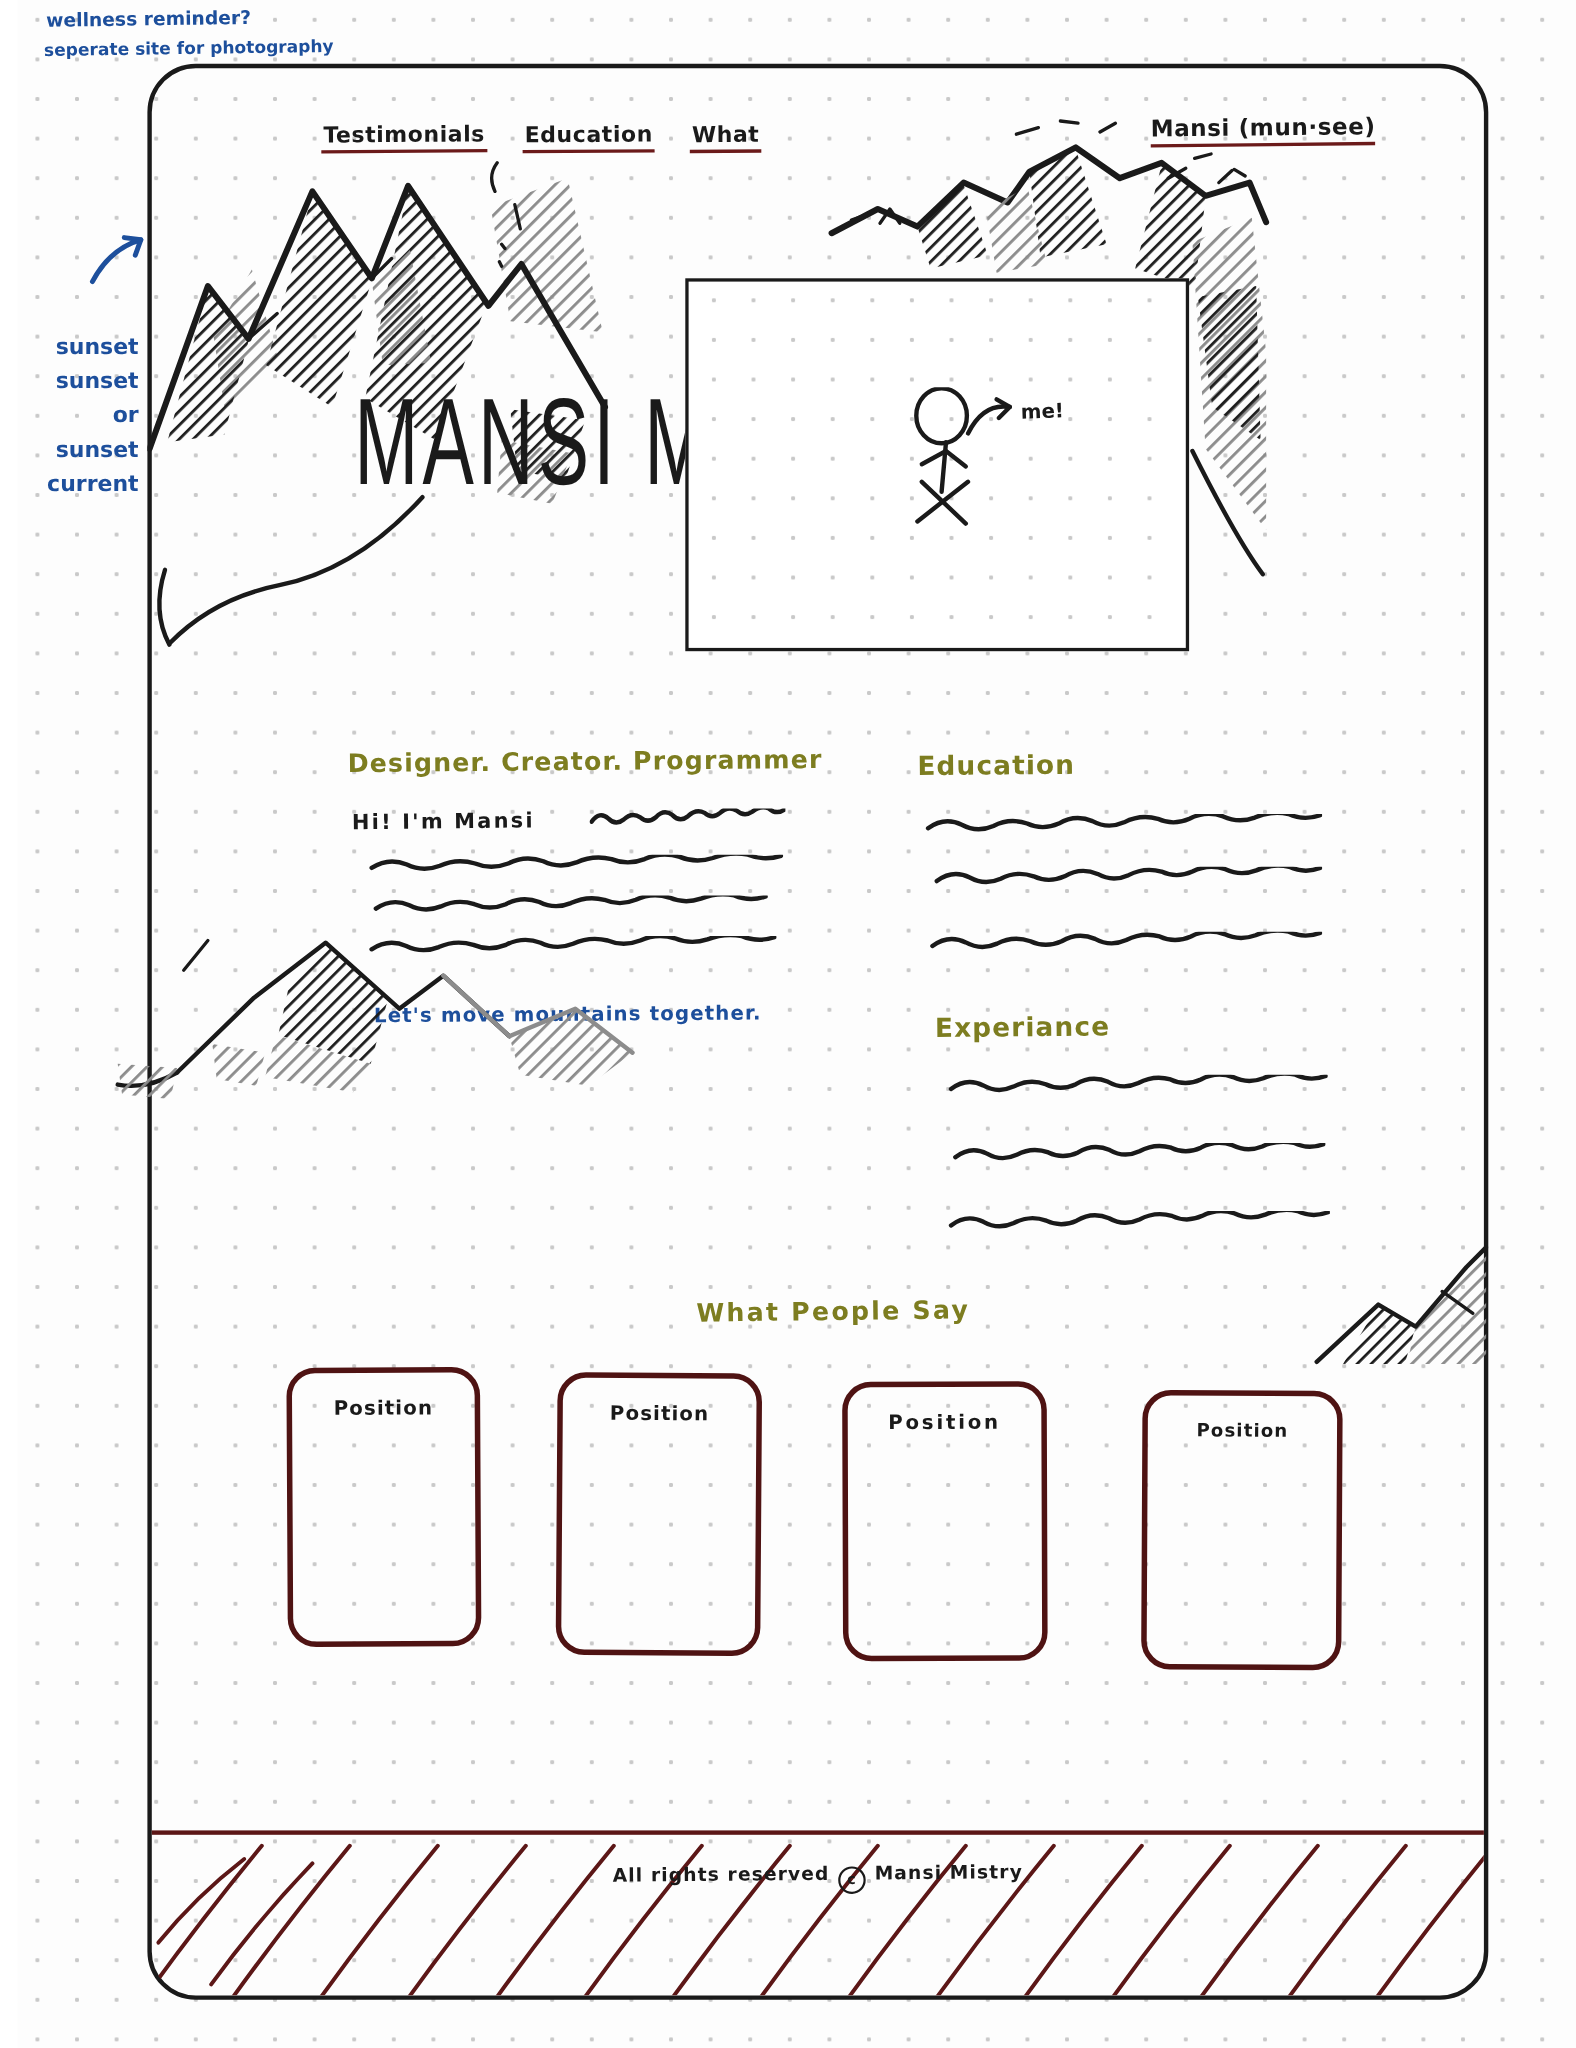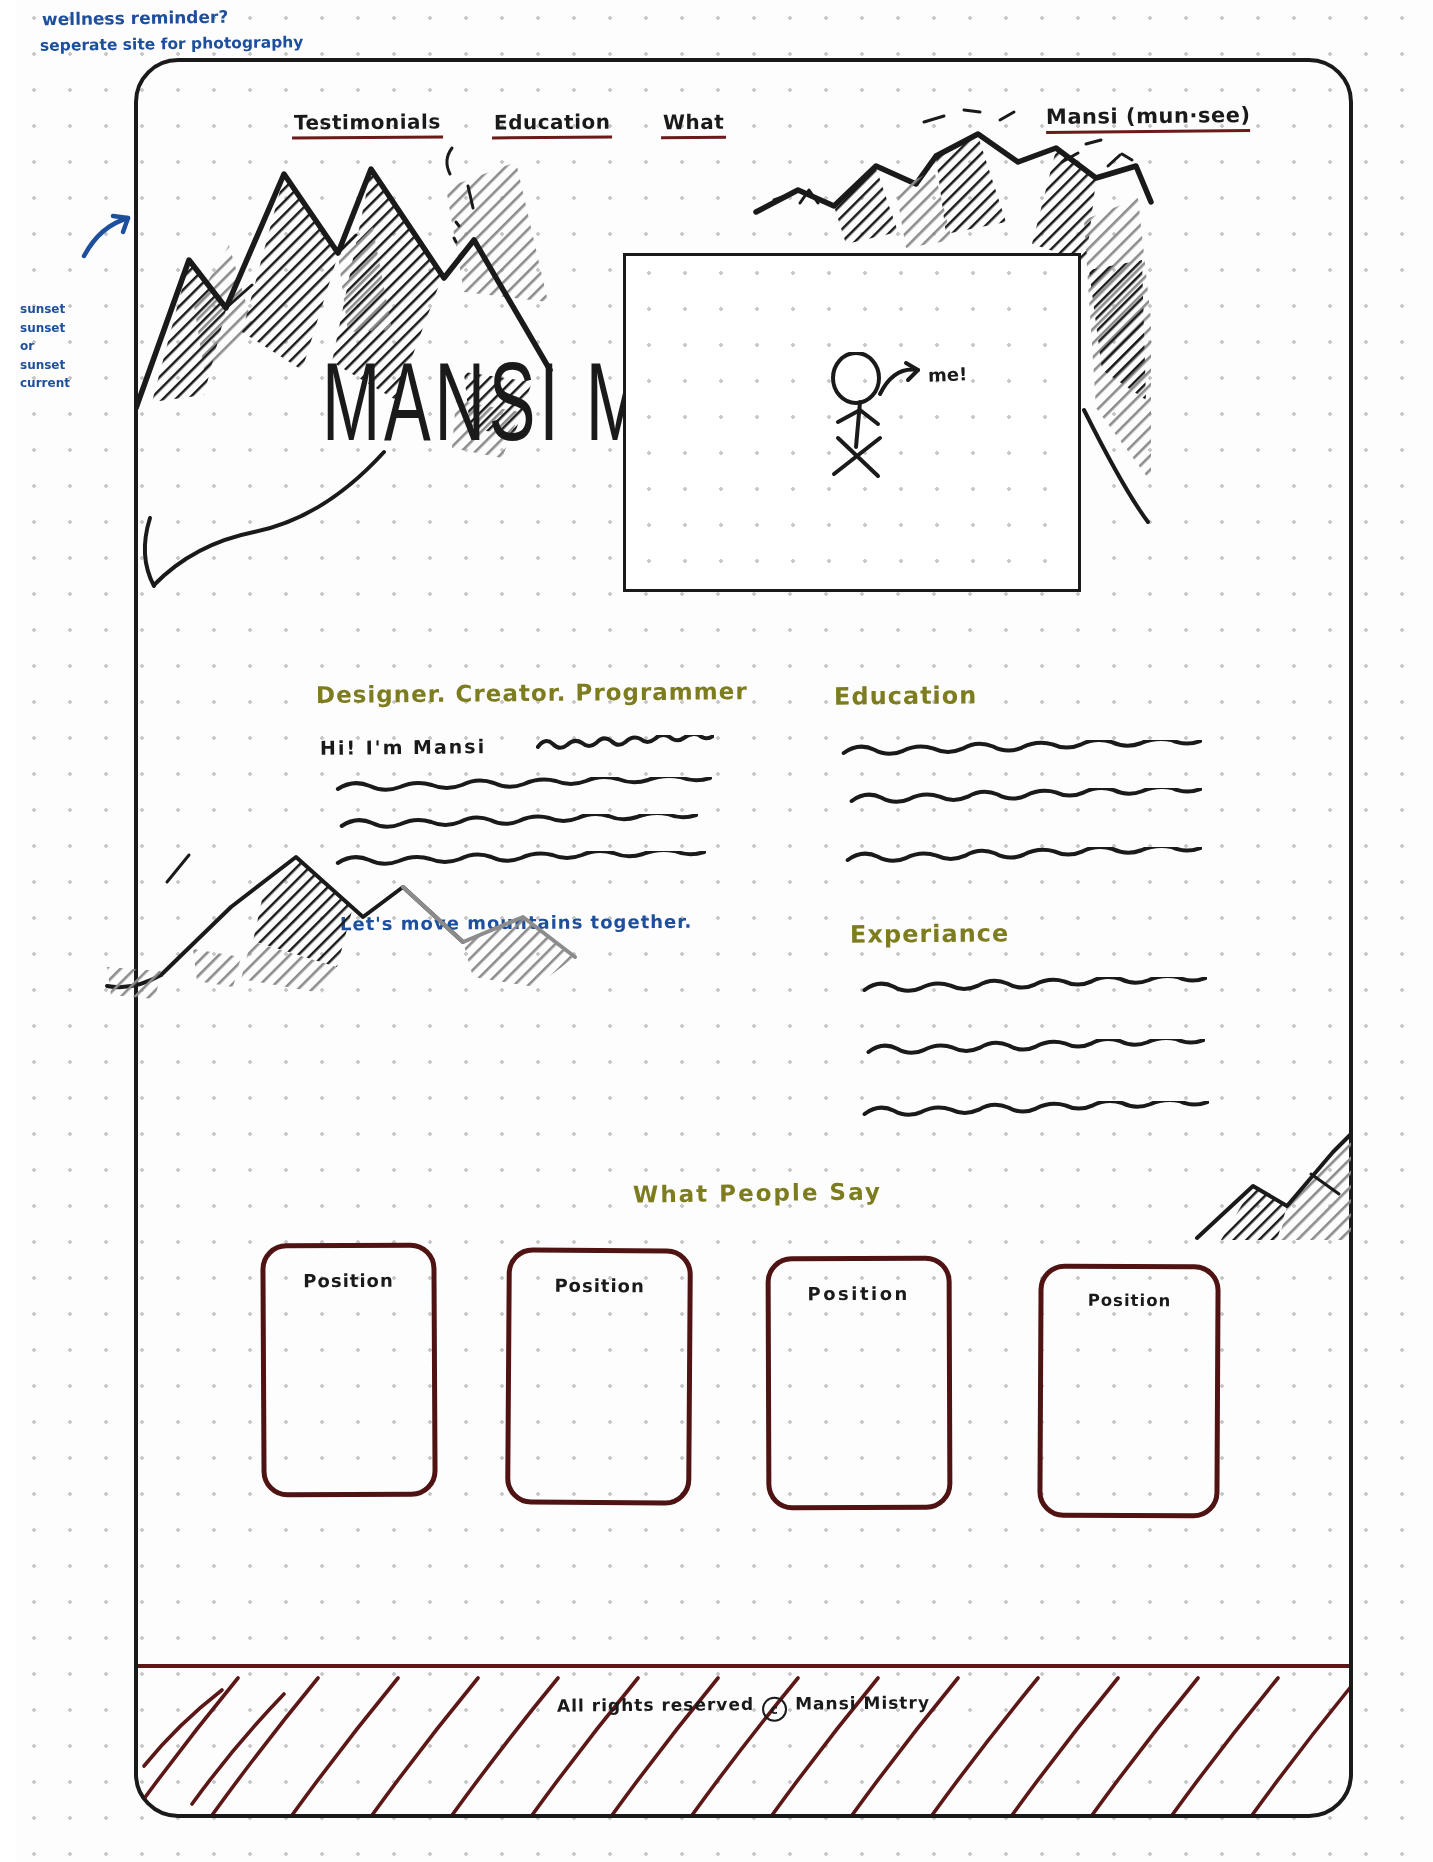--- a/index.html
+++ b/index.html
@@ -6,28 +6,28 @@
   .page{position:relative;width:1433px;height:1862px;overflow:hidden;
     background-color:#fdfdfd;
     background-image:radial-gradient(circle,#c9c9c9 1.8px,transparent 2.1px);
     background-size:36px 36px;margin-left:16px;}
   .abs{position:absolute}
   .hand{font-family:"DejaVu Sans",sans-serif;font-weight:bold;color:#1a1a1a}
   .blue{color:#1d4f9c}
   .olive{color:#7d7d20}
   .frame{left:118px;top:58px;width:1219px;height:1760px;border:4px solid #1a1a1a;
     border-radius:44px;box-sizing:border-box;background:transparent}
-  .nav{left:276px;top:110px;display:flex;gap:49px}
+  .nav{left:276px;top:110px;display:flex;gap:32px}
   .navlink{font-size:20px;letter-spacing:.5px;border-bottom:3px solid #6b1a1a;
     padding:0 2px 2px;transform:rotate(-.4deg);cursor:pointer}
   .logo{left:1030px;top:104px;font-size:21px;letter-spacing:.5px;
     border-bottom:3.5px solid #6b1a1a;padding-bottom:2px;transform:rotate(-.6deg);cursor:pointer}
   .note1{left:26px;top:8px;font-size:17px;transform:rotate(-.8deg)}
   .note2{left:24px;top:35px;font-size:15.5px;transform:rotate(-.8deg)}
-  .sidenote{left:4px;top:300px;width:106px;text-align:left;font-size:12px;line-height:1.55}
+  .sidenote{left:4px;top:300px;width:106px;text-align:right;font-size:20px;line-height:1.55}
   .sidenote span{display:block}
   .bigtitle{left:306px;top:346px;font-family:"Liberation Sans",sans-serif;color:#1a1a1a;
     font-size:112px;line-height:1;letter-spacing:6px;transform:scaleX(.625);
     transform-origin:left top;white-space:nowrap;z-index:2}
   .photobox{left:607px;top:253px;width:458px;height:339px;box-sizing:border-box;
     border:3.5px solid #1a1a1a;z-index:3;background-color:#fff;
     background-image:radial-gradient(circle,#c9c9c9 1.8px,transparent 2.1px);
     background-size:36px 36px;background-position:-31px -1px}
   .me{left:302px;top:108px;font-size:18px;transform:rotate(-2deg)}
   .h-section{font-size:24px;letter-spacing:1px;transform:rotate(-.5deg)}

